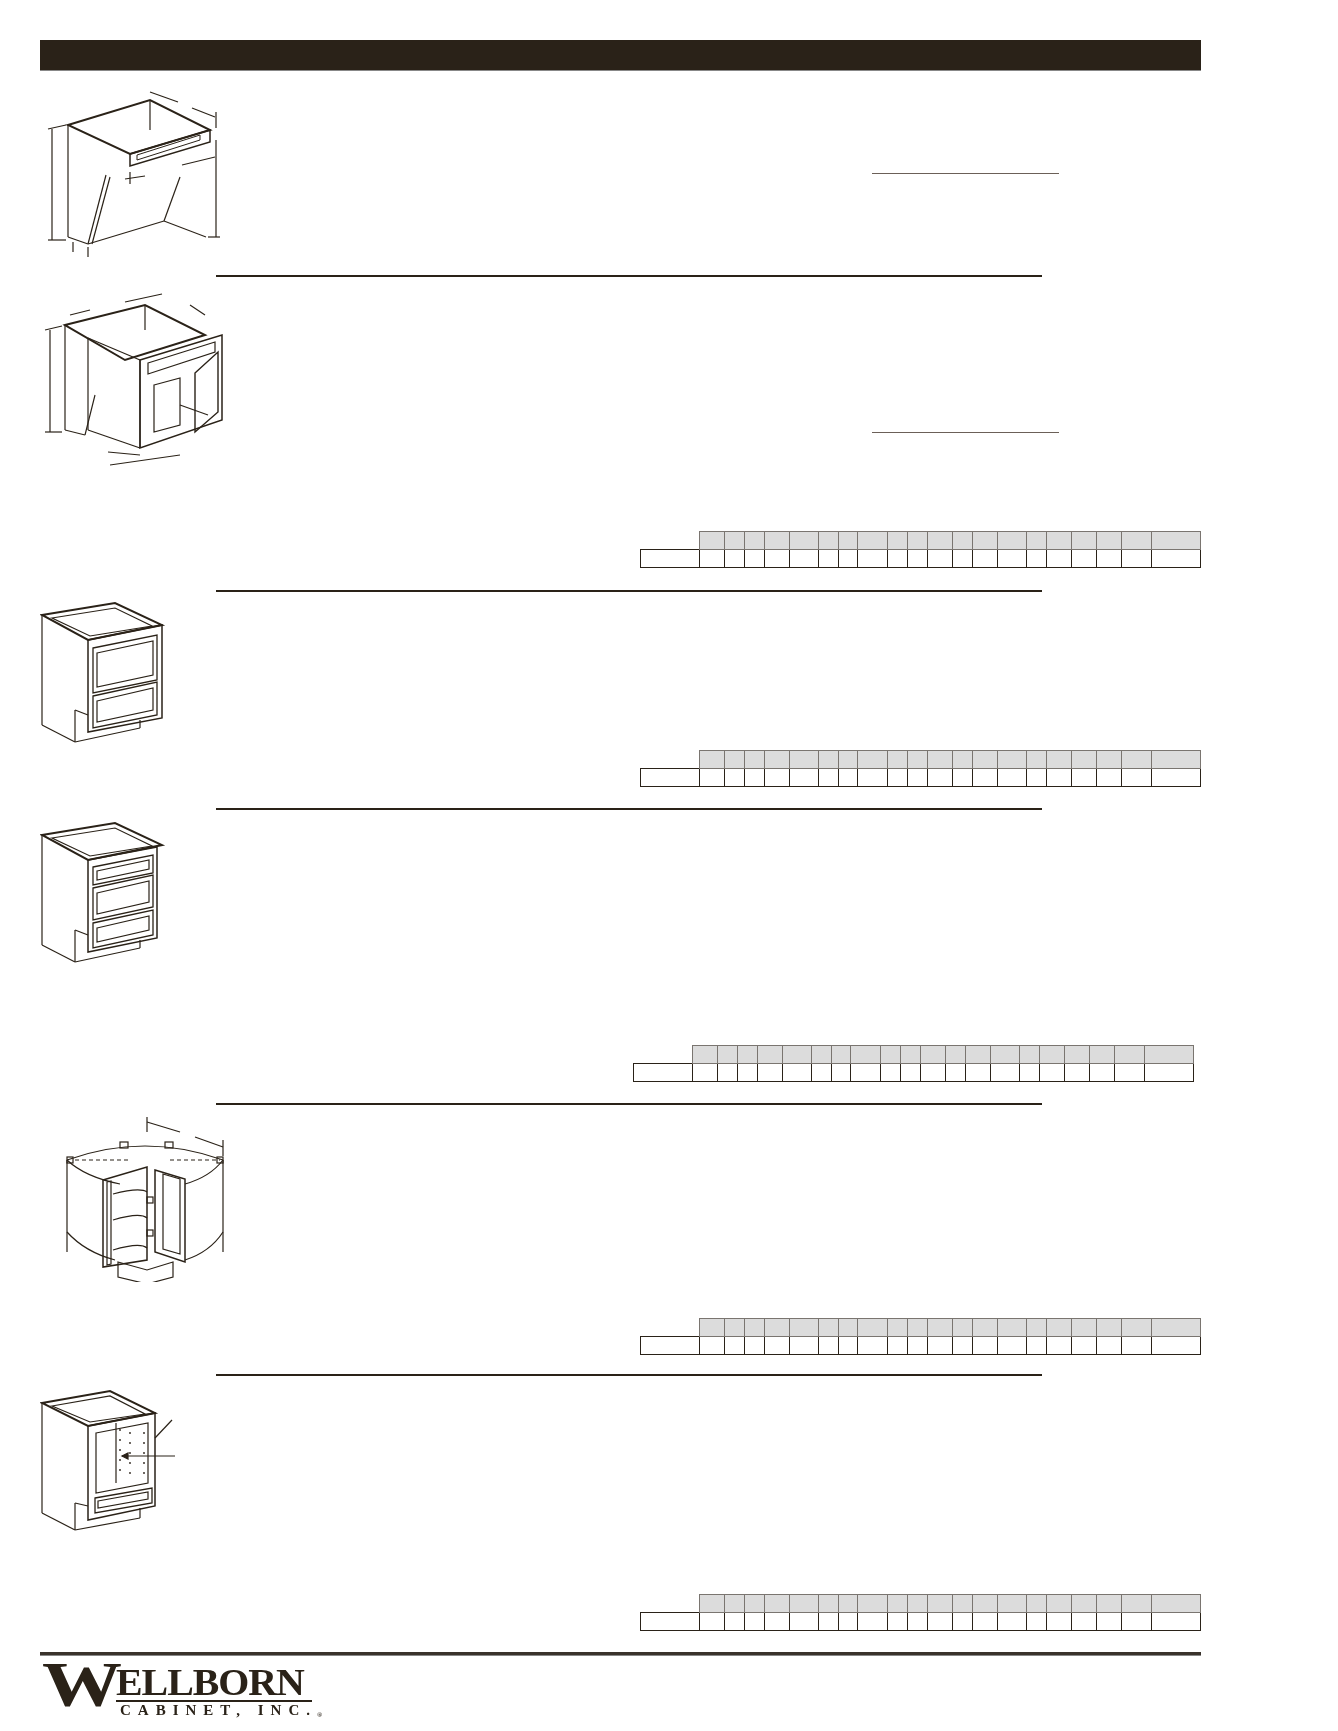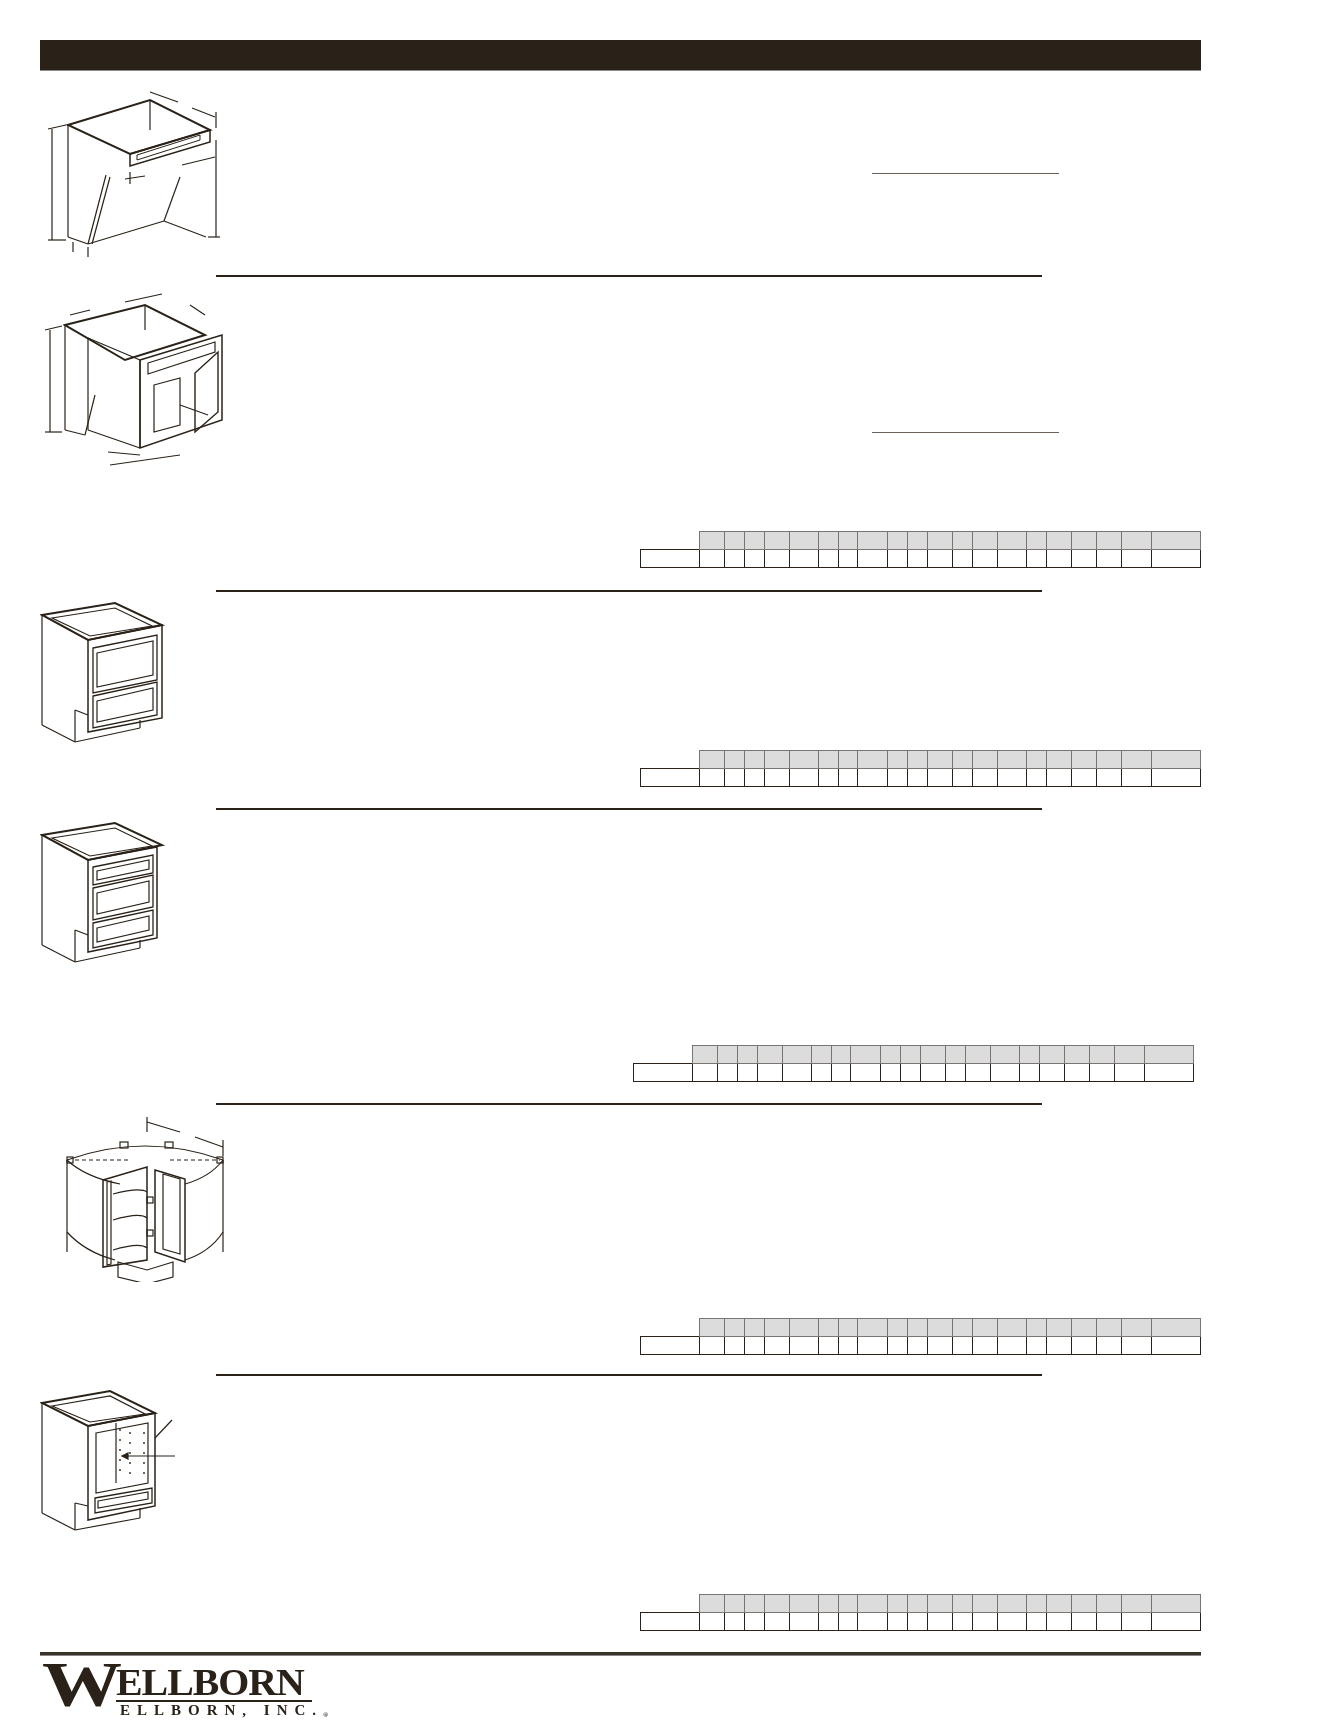--- a/index.html
+++ b/index.html
@@ -464,14 +464,14 @@
     <td></td>
   </tr>
 </tbody>
   </table>
 
 <div class="footer-line"></div>
 <div class="logo">
   <span class="logo-big logo-w">W</span>
   <span class="logo-big logo-rest">ELLBORN</span>
   <div class="logo-rule"></div>
-  <span class="logo-sub"><span>ELLBORN, INC.</span><span class="logo-reg">®</span></span>
+  <span class="logo-sub"><span>CABINET, INC.</span><span class="logo-reg">®</span></span>
 </div>
 
 </body></html>

